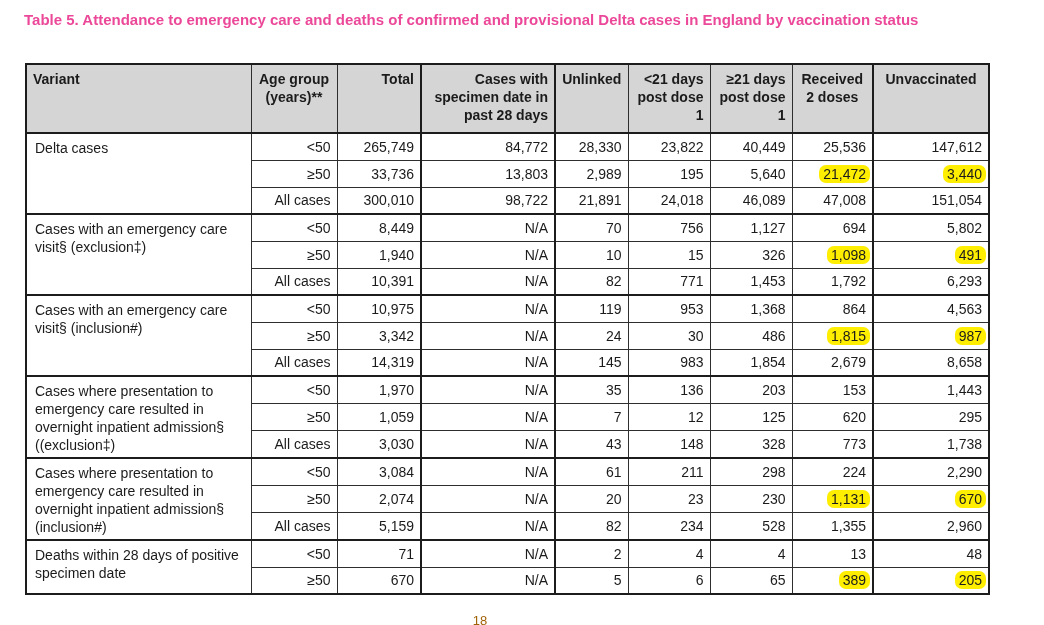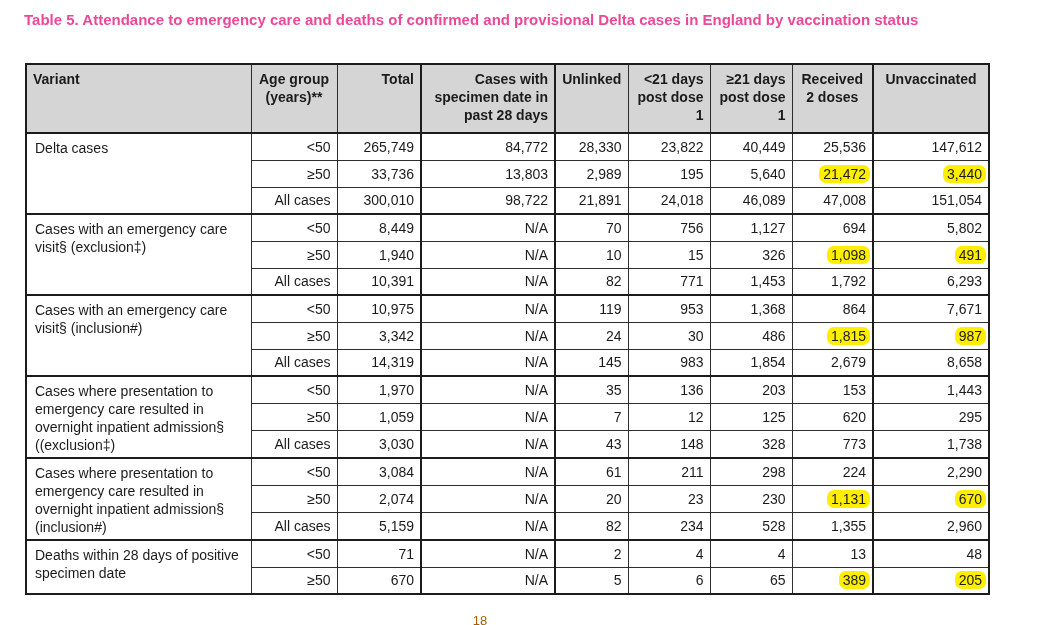--- a/index.html
+++ b/index.html
@@ -149,21 +149,21 @@
         </tr>
         <tr>
           <td rowspan="3" class="variant-cell gt">Cases with an emergency care visit§ (inclusion#)</td>
           <td class="aR gt">&lt;50</td>
           <td class="aR bR2 gt">10,975</td>
           <td class="aR bR2 gt">N/A</td>
           <td class="aR gt">119</td>
           <td class="aR gt">953</td>
           <td class="aR gt">1,368</td>
           <td class="aR bR2 gt">864</td>
-          <td class="aR gt">7,671</td>
+          <td class="aR gt">4,563</td>
         </tr>
         <tr>
           <td class="aR">≥50</td>
           <td class="aR bR2">3,342</td>
           <td class="aR bR2">N/A</td>
           <td class="aR">24</td>
           <td class="aR">30</td>
           <td class="aR">486</td>
           <td class="aR bR2"><span class="hl">1,815</span></td>
           <td class="aR"><span class="hl">987</span></td>

